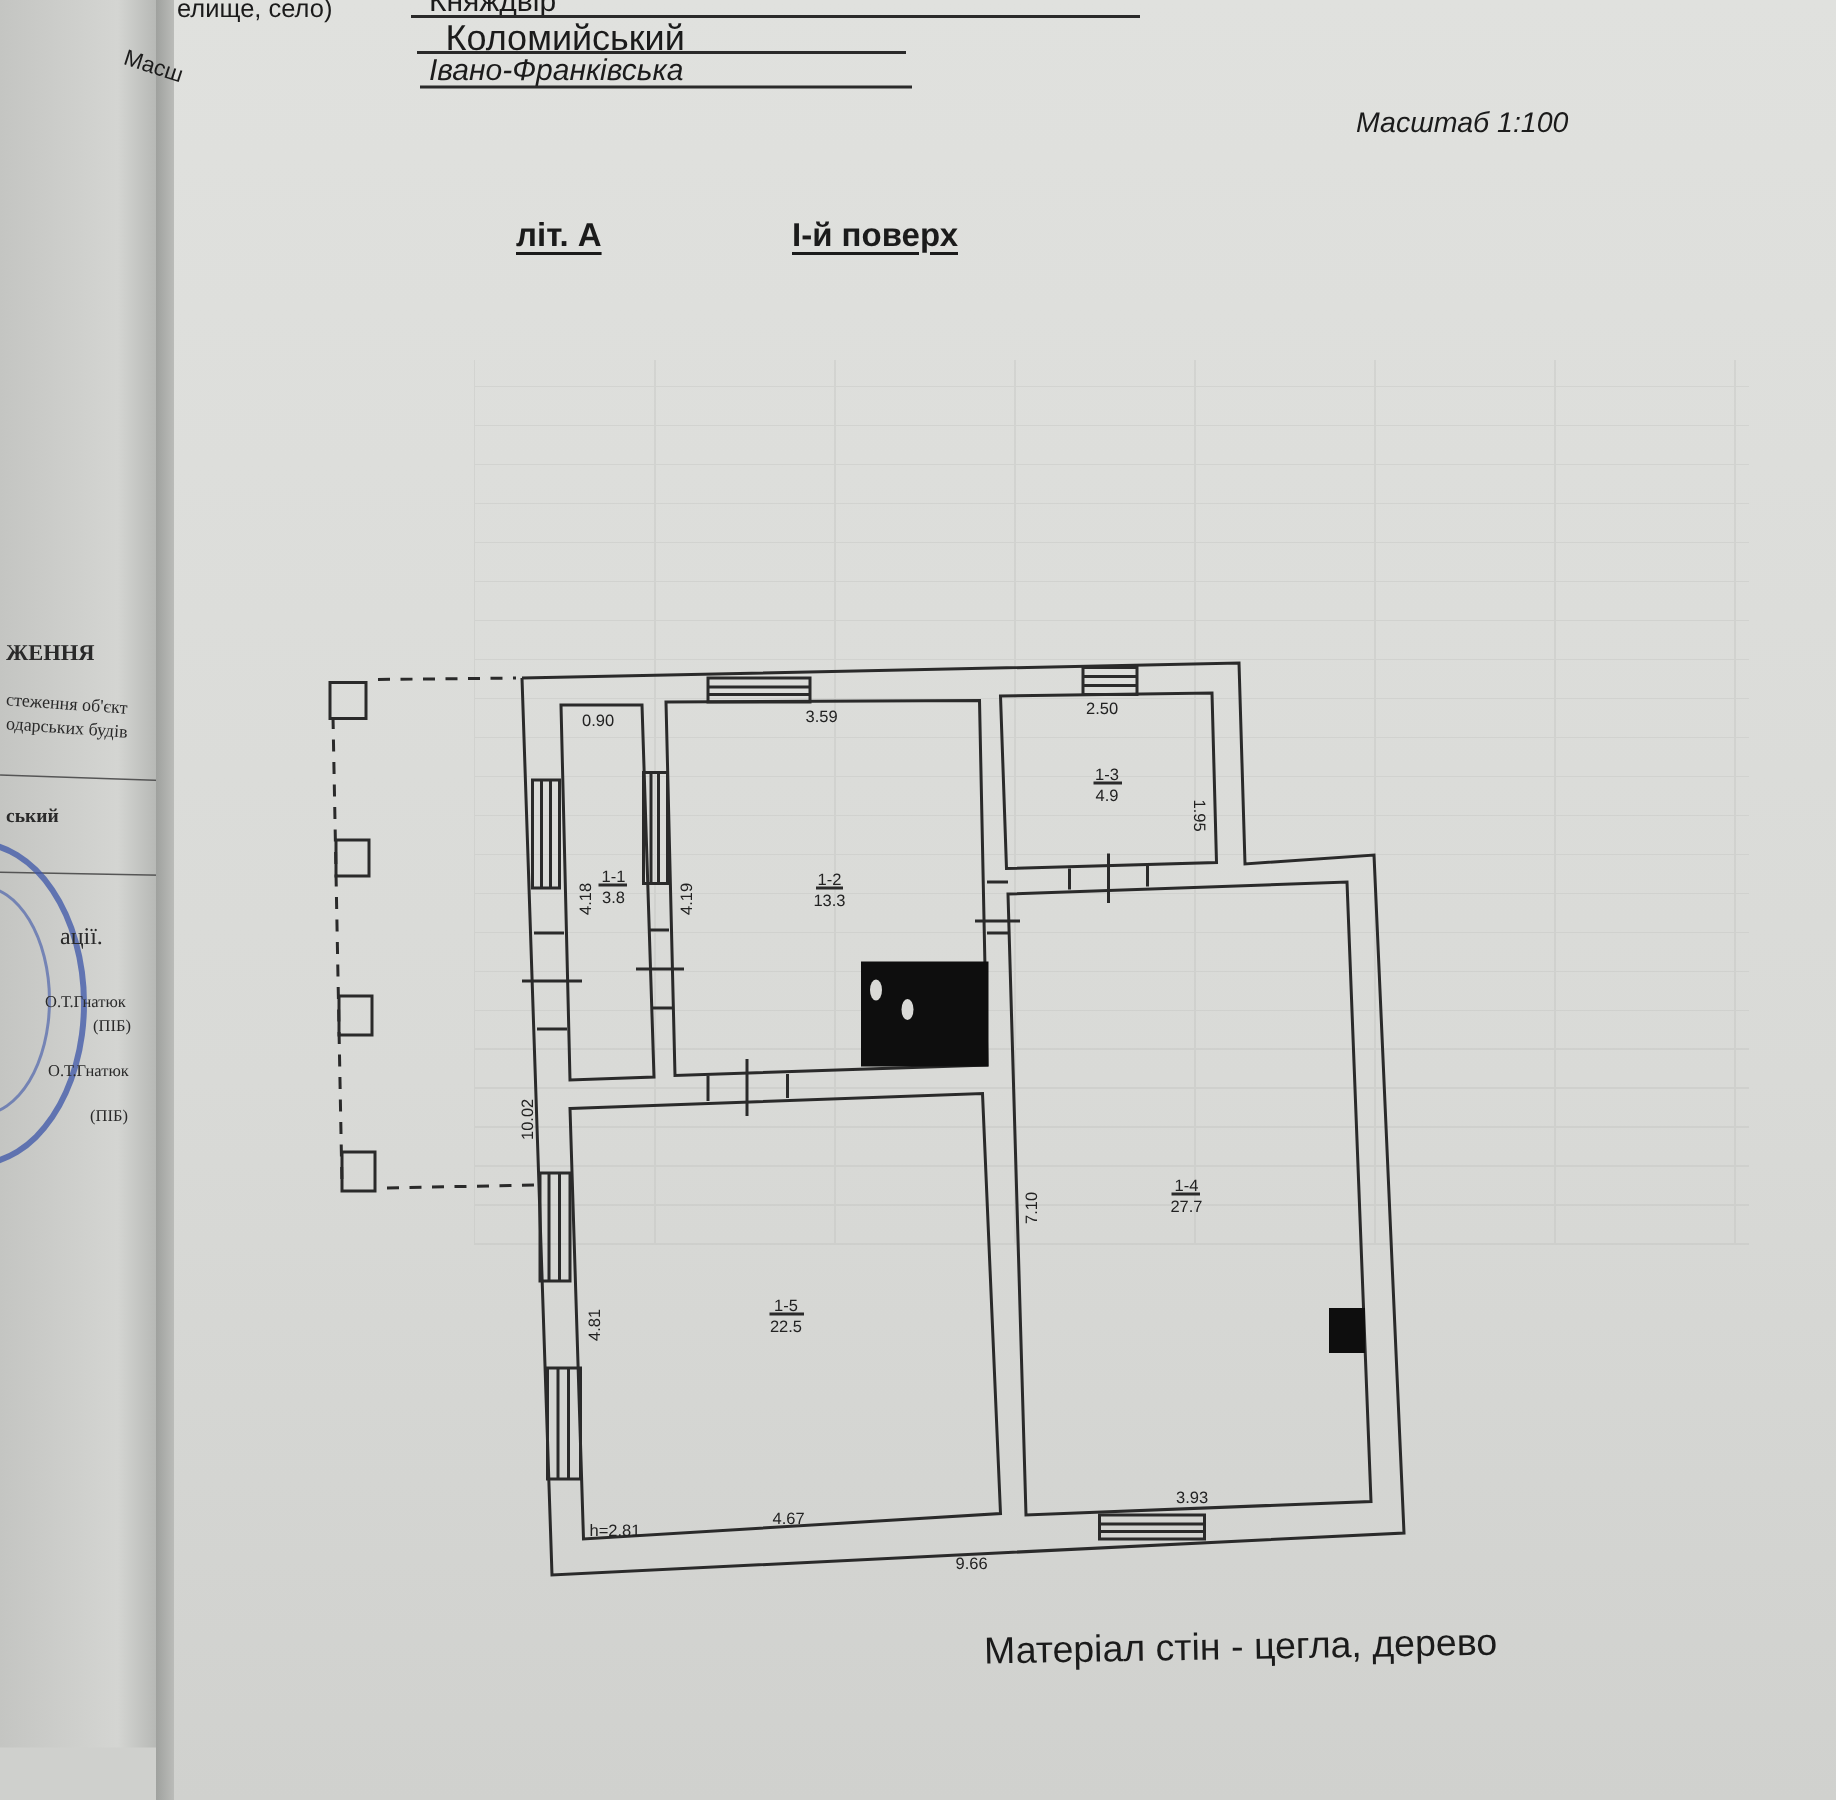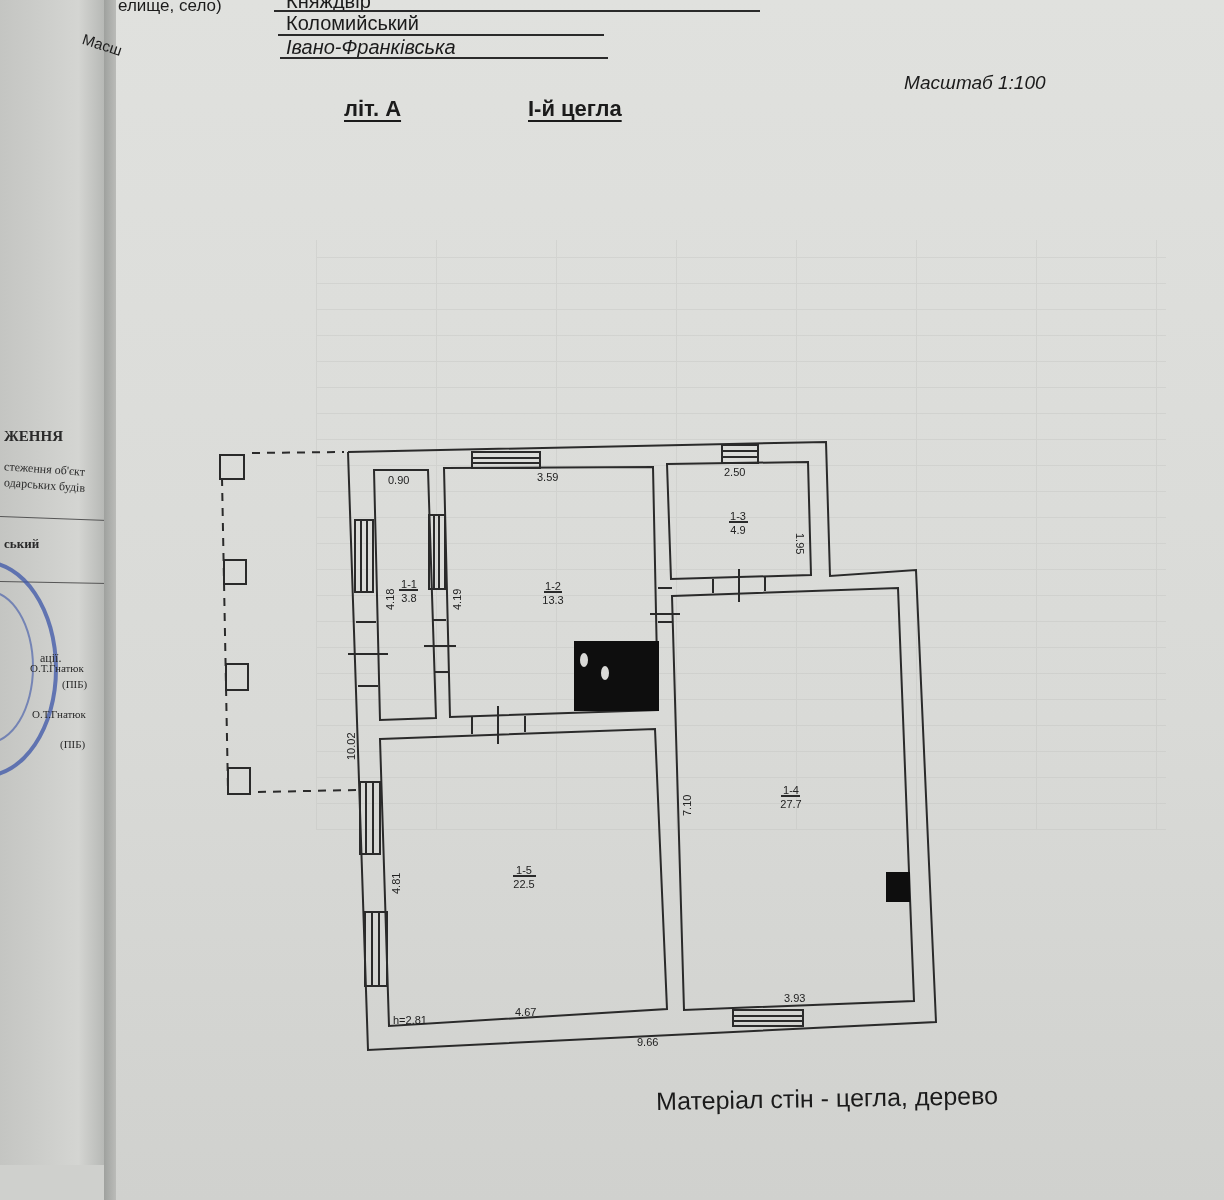--- a/index.html
+++ b/index.html
@@ -4,61 +4,61 @@
 <style>
   html,body{margin:0;padding:0;}
   body{width:1224px;height:1200px;overflow:hidden;background:#cfd0cd;position:relative;font-family:"Liberation Sans",sans-serif;}
   .left-page{position:absolute;left:0;top:0;width:112px;height:1165px;background:linear-gradient(90deg,#c4c5c2 0%,#d4d5d2 70%,#aeb0ad 100%);}
   .spine{position:absolute;left:104px;top:0;width:14px;height:1200px;background:linear-gradient(90deg,#9fa19e,#bfc0bd);}
   .page{position:absolute;left:116px;top:0;width:1108px;height:1200px;background:linear-gradient(180deg,#e0e1de 0%,#d9dad7 60%,#d0d1ce 100%);}
   .ghost-grid{position:absolute;left:200px;top:240px;width:850px;height:590px;opacity:0.28;
     background-image:repeating-linear-gradient(0deg,#b8b9b6 0 1px,transparent 1px 26px),repeating-linear-gradient(90deg,#b8b9b6 0 1px,transparent 1px 120px);}
   .txt{position:absolute;color:#1b1b1b;white-space:nowrap;}
   .hdr-line{position:absolute;height:2px;background:#2a2a2a;}
-  .title-u{font-weight:bold;font-size:22px;text-decoration:underline;text-underline-offset:4px;}
+  .title-u{font-weight:bold;font-size:22px;text-decoration:underline;text-underline-offset:4px;margin-top:48px;}
   .lp{position:absolute;color:#2a2a2a;font-family:"Liberation Serif",serif;white-space:nowrap;}
   .stamp{position:absolute;left:-90px;top:560px;width:140px;height:210px;border:4px solid #3c55a8;border-radius:50%;opacity:0.75;}
   .stamp2{position:absolute;left:-60px;top:590px;width:90px;height:150px;border:2px solid #3c55a8;border-radius:50%;opacity:0.6;}
   svg text{font-family:"Liberation Sans",sans-serif;}
 </style>
 </head>
 <body>
 
 <div class="left-page">
   <div class="lp" style="left:4px;top:428px;font-size:15px;font-weight:bold;">ЖЕННЯ</div>
   <div class="lp" style="left:4px;top:462px;font-size:12px;transform:rotate(4deg);">стеження об'єкт</div>
   <div class="lp" style="left:4px;top:478px;font-size:12px;transform:rotate(4deg);">одарських будів</div>
   <div style="position:absolute;left:0;top:518px;width:108px;height:1px;background:#555;transform:rotate(2deg);"></div>
   <div class="lp" style="left:4px;top:536px;font-size:13px;font-weight:bold;">ський</div>
   <div style="position:absolute;left:0;top:582px;width:108px;height:1px;background:#555;transform:rotate(1deg);"></div>
   <div class="stamp"></div>
   <div class="stamp2"></div>
-  <div class="lp" style="left:40px;top:616px;font-size:12px;margin-top:35px;">ації.</div>
+  <div class="lp" style="left:40px;top:616px;font-size:16px;">ації.</div>
   <div class="lp" style="left:30px;top:662px;font-size:11px;">О.Т.Гнатюк</div>
   <div class="lp" style="left:62px;top:678px;font-size:11px;">(ПІБ)</div>
   <div class="lp" style="left:32px;top:708px;font-size:11px;">О.Т.Гнатюк</div>
   <div class="lp" style="left:60px;top:738px;font-size:11px;">(ПІБ)</div>
 </div>
 <div class="spine"></div>
 
 <div class="page">
   <div class="ghost-grid"></div>
 </div>
 
 <div class="txt" style="left:118px;top:-4px;font-size:17px;">елище, село)</div>
 <div class="txt" style="left:82px;top:36px;font-size:15px;transform:rotate(18deg);">Масш</div>
 <div class="txt" style="left:286px;top:-10px;font-size:20px;">Княждвір</div>
 <div class="hdr-line" style="left:274px;top:10px;width:486px;"></div>
-<div class="txt" style="left:286px;top:12px;font-size:20px;">Коломийський</div>
+<div class="txt" style="left:297px;top:12px;font-size:24px;">Коломийський</div>
 <div class="hdr-line" style="left:278px;top:34px;width:326px;"></div>
 <div class="txt" style="left:286px;top:36px;font-size:20px;font-style:italic;">Івано-Франківська</div>
 <div class="hdr-line" style="left:280px;top:57px;width:328px;"></div>
 
 <div class="txt title-u" style="left:344px;top:96px;">літ. А</div>
-<div class="txt title-u" style="left:528px;top:96px;">І-й цегла</div>
+<div class="txt title-u" style="left:528px;top:96px;">І-й поверх</div>
 <div class="txt" style="left:904px;top:72px;font-size:19px;font-style:italic;">Масштаб 1:100</div>
 
 <svg style="position:absolute;left:0;top:0;" width="1224" height="1200" viewBox="0 0 1224 1200">
   <g stroke="#2a2a2a" stroke-width="2" fill="none">
 
     <polyline points="348,452 826,442 830,576 916,570 936,1022 368,1050 348,452"></polyline>
 
     <polygon points="374,470 428,470 436,718 380,720"></polygon>
 
     <polygon points="444,468 653,467 658,710 450,717"></polygon>

